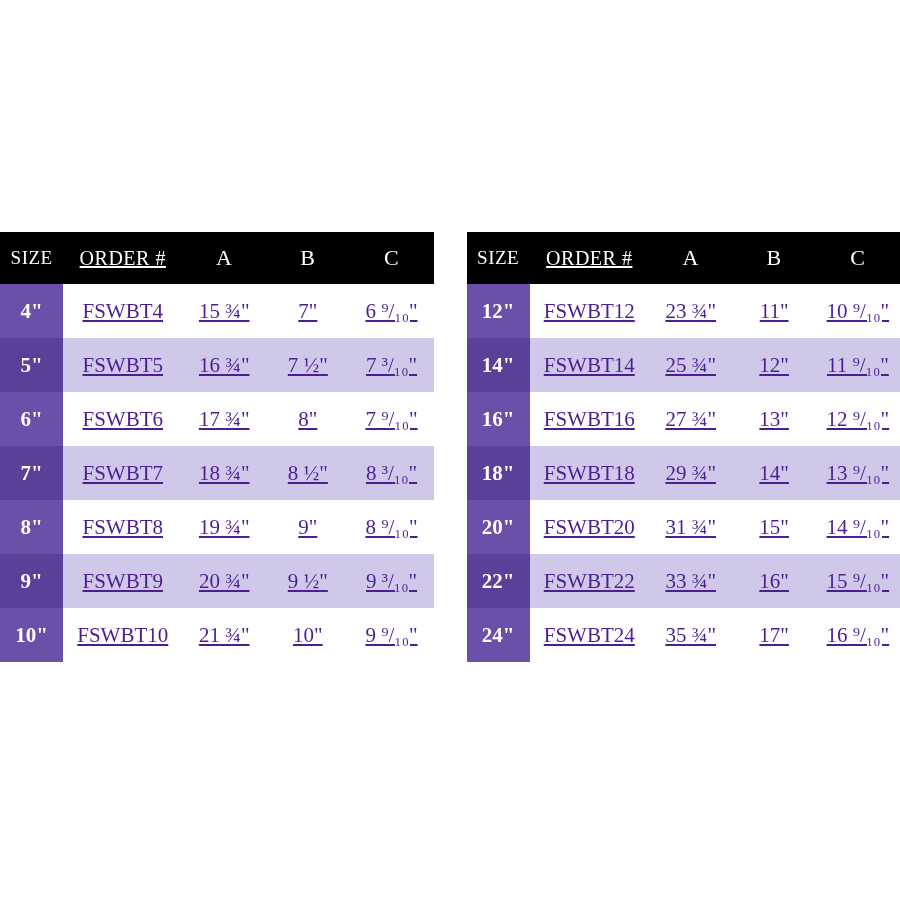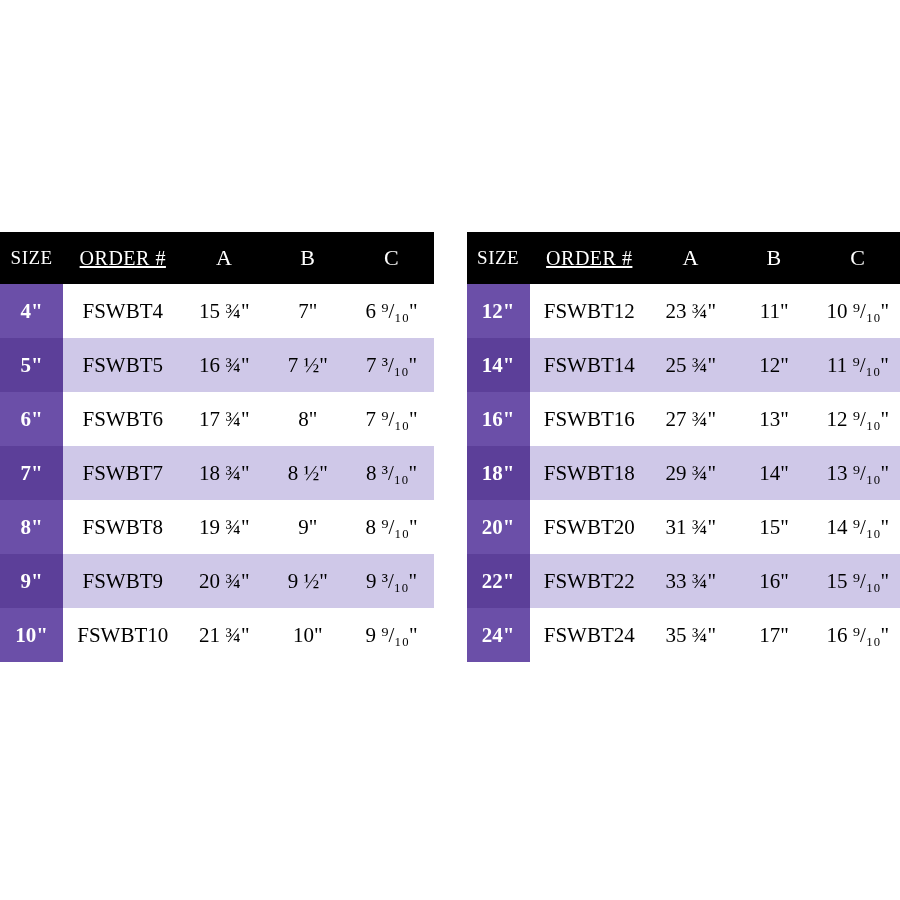--- a/index.html
+++ b/index.html
@@ -79,23 +79,24 @@
     border-bottom: 2px solid #ffffff;
     border-right: 2px solid #ffffff;
   }
 
   tbody tr:nth-child(even) td.size-cell {
     background: #5c3f99;
   }
 
   td.data-cell {
     background: #ffffff;
-    color: #000000;
+    color: #4c1d95;
     font-size: 21px;
     border-bottom: 2px solid #ffffff;
+    text-decoration: underline;
   }
 
   tbody tr:nth-child(even) td.data-cell {
     background: #cfc8e8;
   }
 
   .val {
     white-space: nowrap;
   }
 </style>

